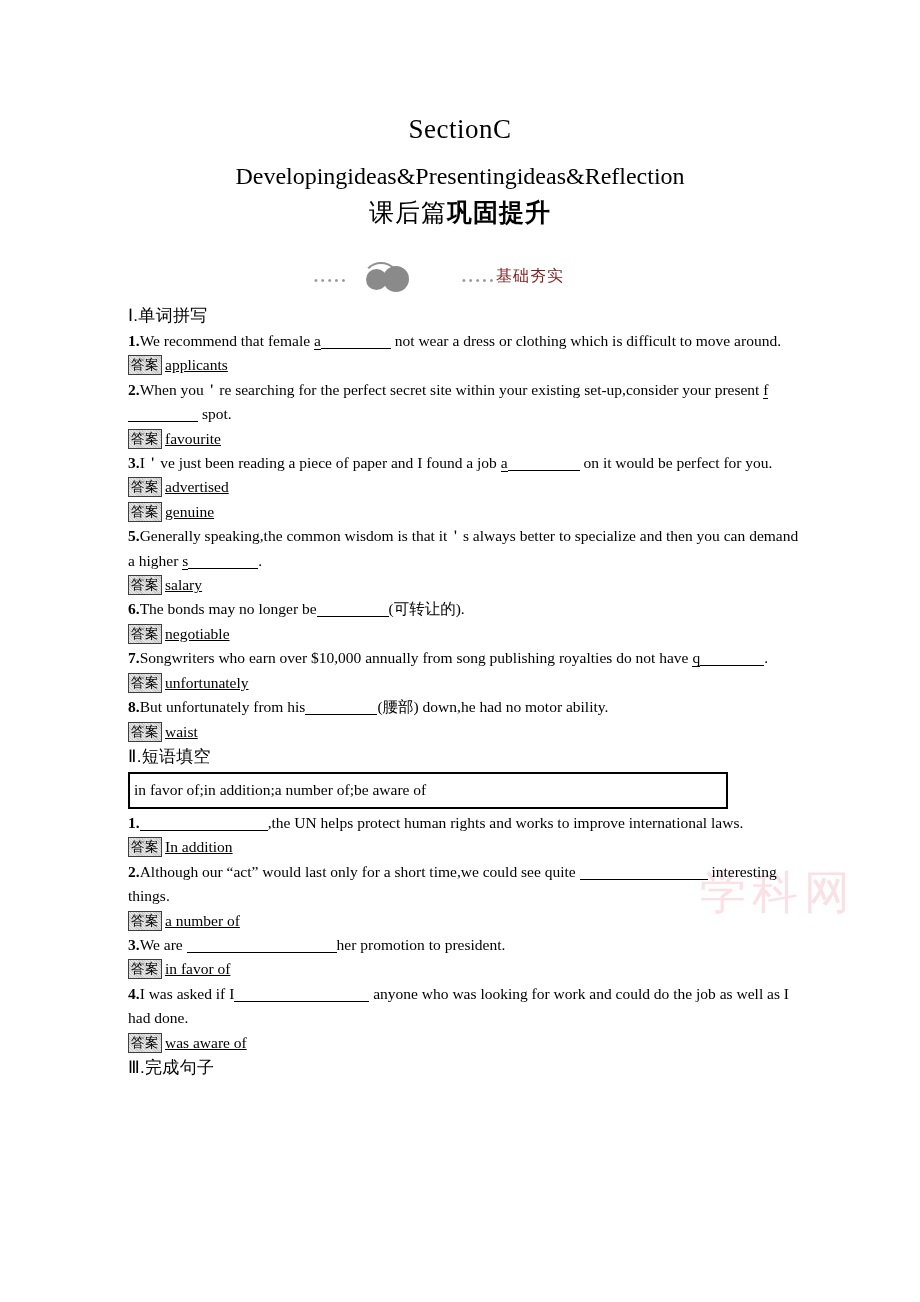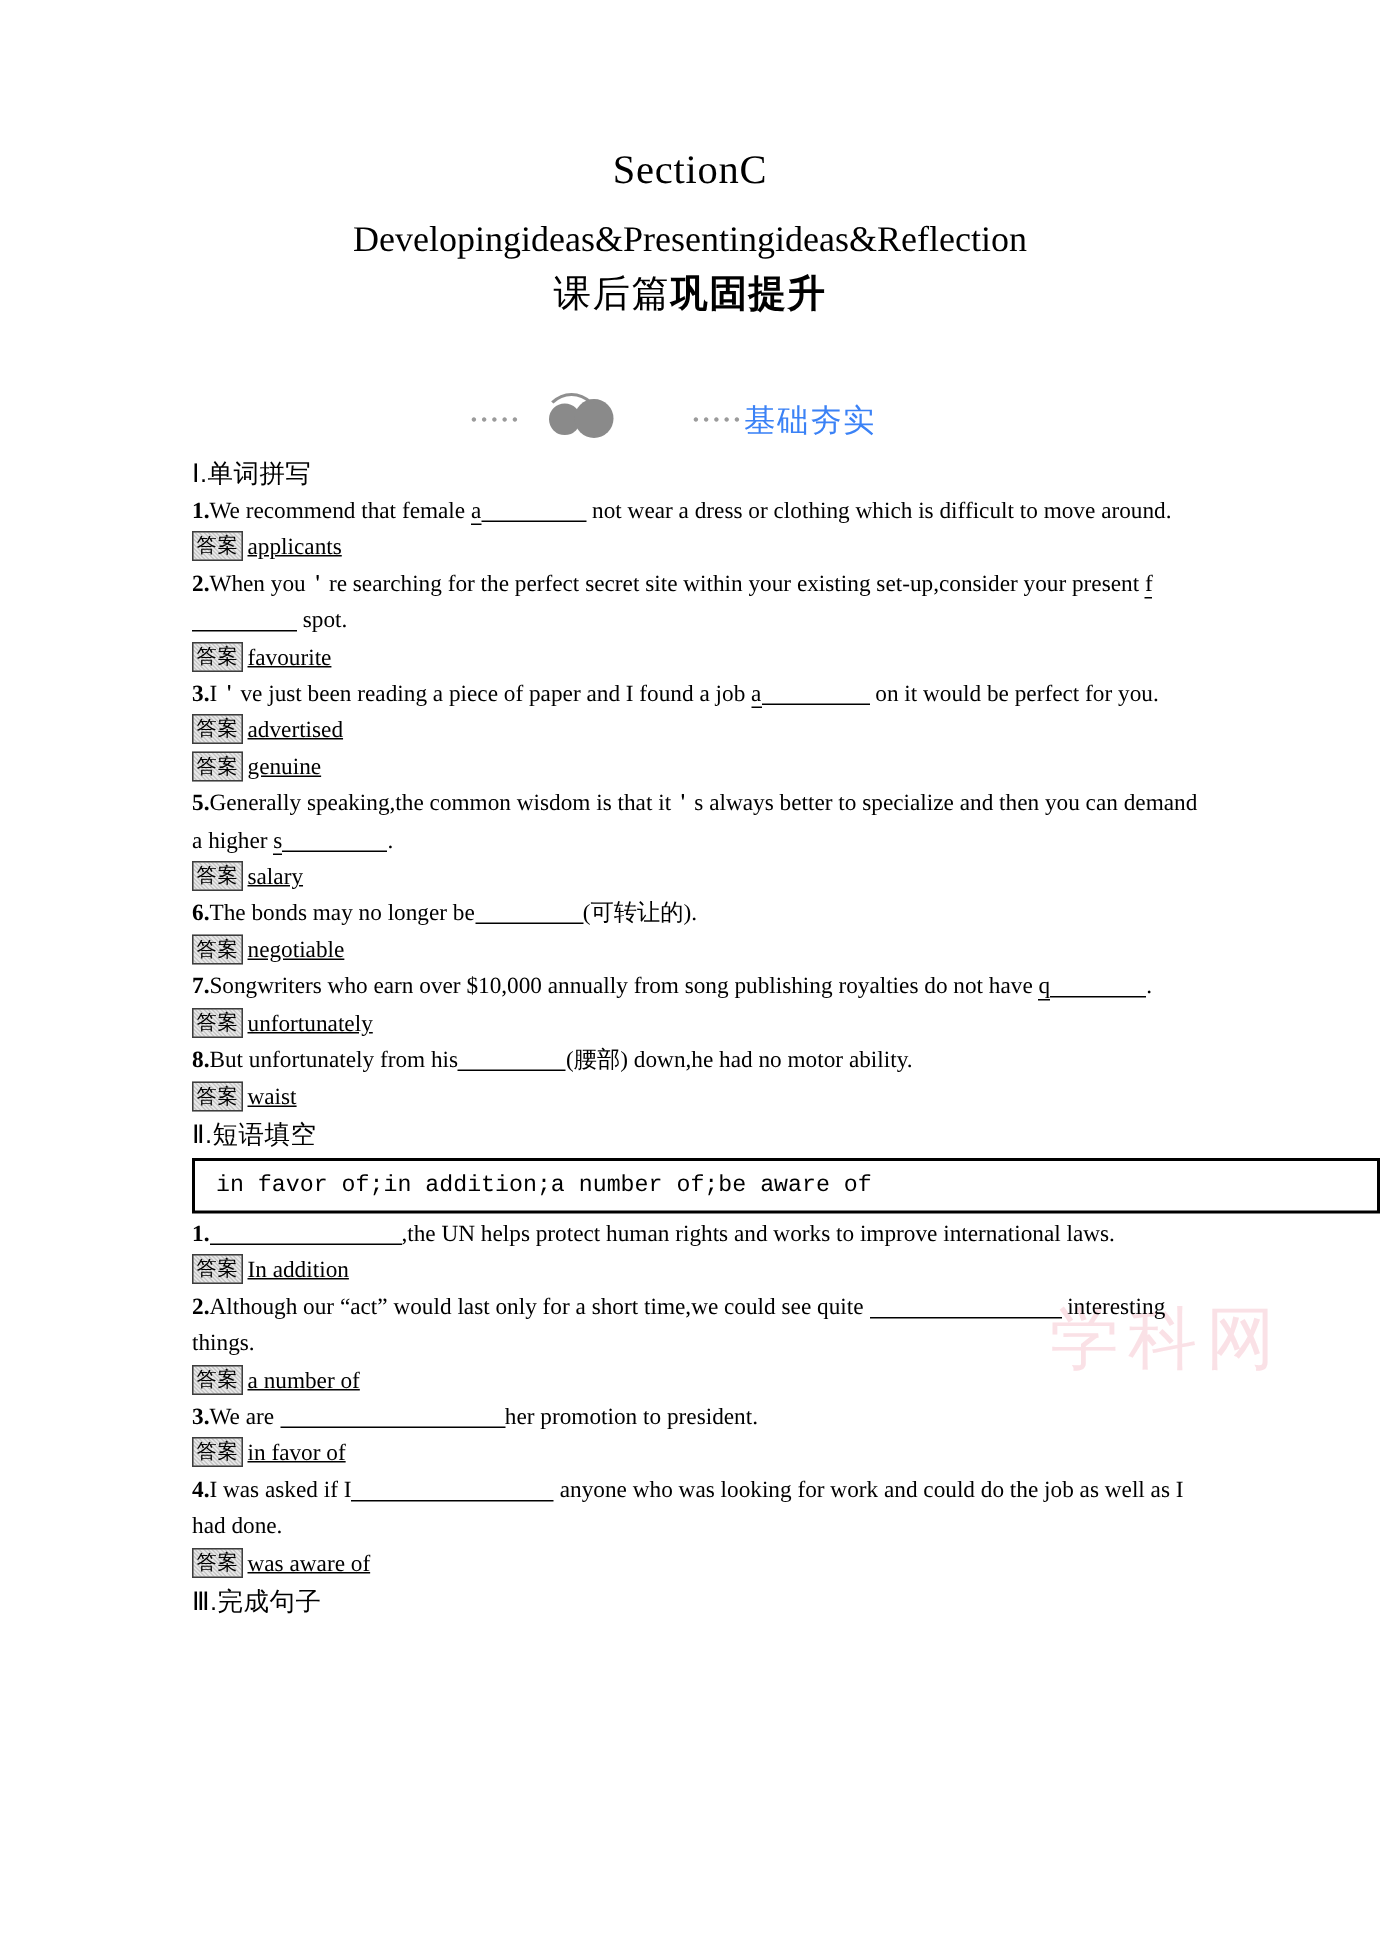--- a/index.html
+++ b/index.html
@@ -35,21 +35,21 @@
     opacity: .75;
     white-space: nowrap;
     user-select: none;
     pointer-events: none;
   }
 
   
   .title-block {
     position: absolute;
     left: 130px;
-    top: 96px;
+    top: 112px;
     width: 660px;
     text-align: center;
   }
   .t-section {
     font-family: "Liberation Serif", serif;
     font-size: 27px;
     line-height: 34px;
     letter-spacing: .5px;
   }
   .t-sub {
@@ -109,22 +109,22 @@
     border: 2px solid #8f8f8f;
     border-bottom: none;
     border-radius: 20px 20px 0 0;
     border-left-color: transparent;
   }
   .deco-label {
     position: absolute;
     left: 186px;
     top: 4px;
     font-family: "Liberation Sans", sans-serif;
-    font-size: 21px;
-    color: #3b82f6;
+    font-size: 16px;
+    color: #7f1d1d;
     letter-spacing: 1px;
     white-space: nowrap;
   }
 
   
   .content {
     position: absolute;
     left: 128px;
     top: 303px;
     width: 674px;
@@ -175,26 +175,26 @@
       repeating-linear-gradient(45deg, rgba(255,255,255,.55) 0 1px, rgba(0,0,0,0) 1px 2px);
     color: #000;
     vertical-align: 1px;
     margin-right: 3px;
     letter-spacing: .5px;
   }
   .ans-text { font-family: "Liberation Serif", serif; font-size: 15.5px; }
 
   .wordbank {
     border: 2px solid #000;
-    padding: 6px 8px 7px 14px;
+    padding: 6px 8px 7px 4px;
     margin: 3px 0 2px 0;
-    font-family: Liberation Mono, monospace;
+    font-family: Liberation Serif, serif;
     font-size: 15.5px;
     line-height: 20px;
-    width: 792px;
+    width: 600px;
     box-sizing: border-box;
   }
 </style>
 </head>
 <body>
 
 <div class="page">
 
   <div class="watermark">学科网</div>
 

